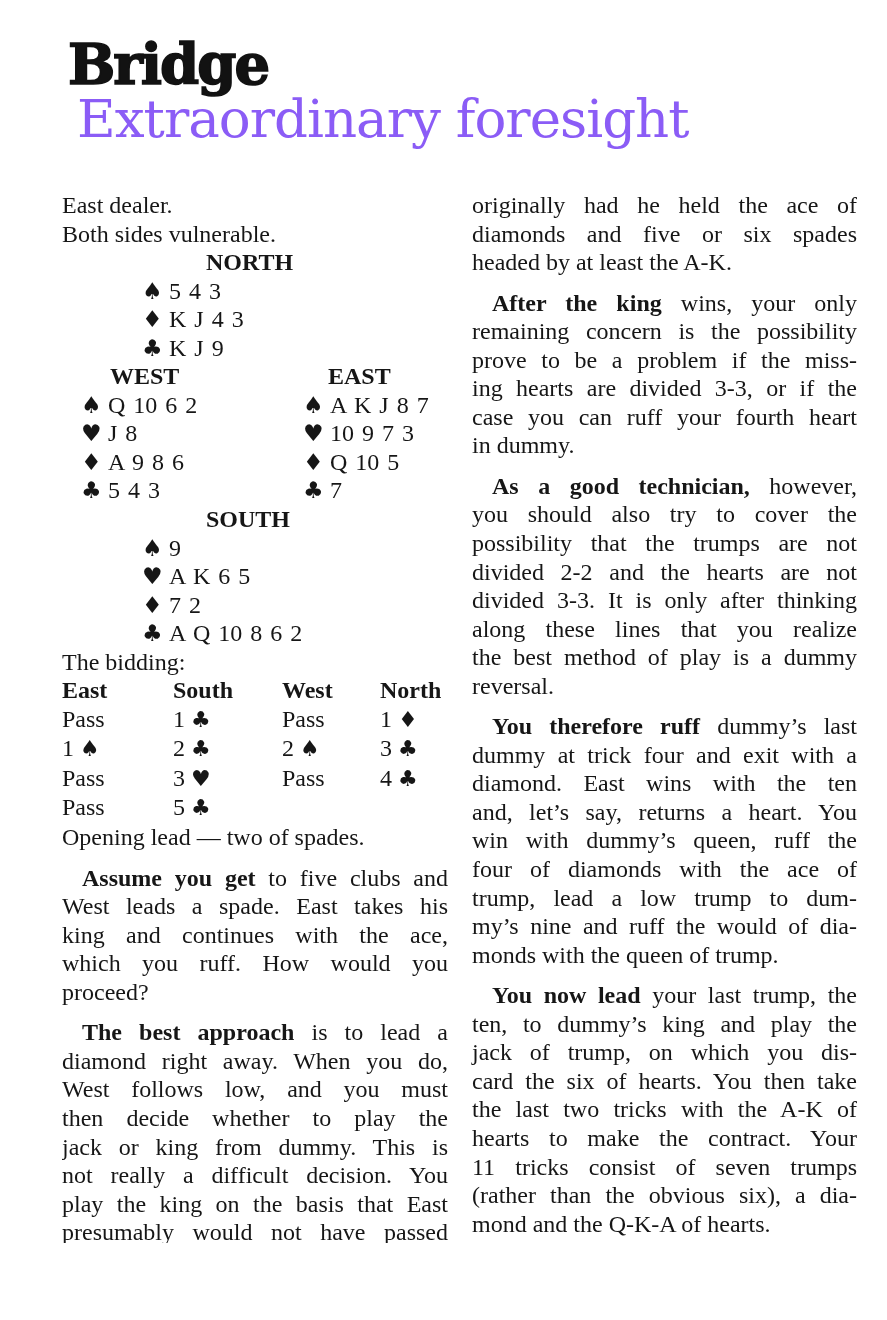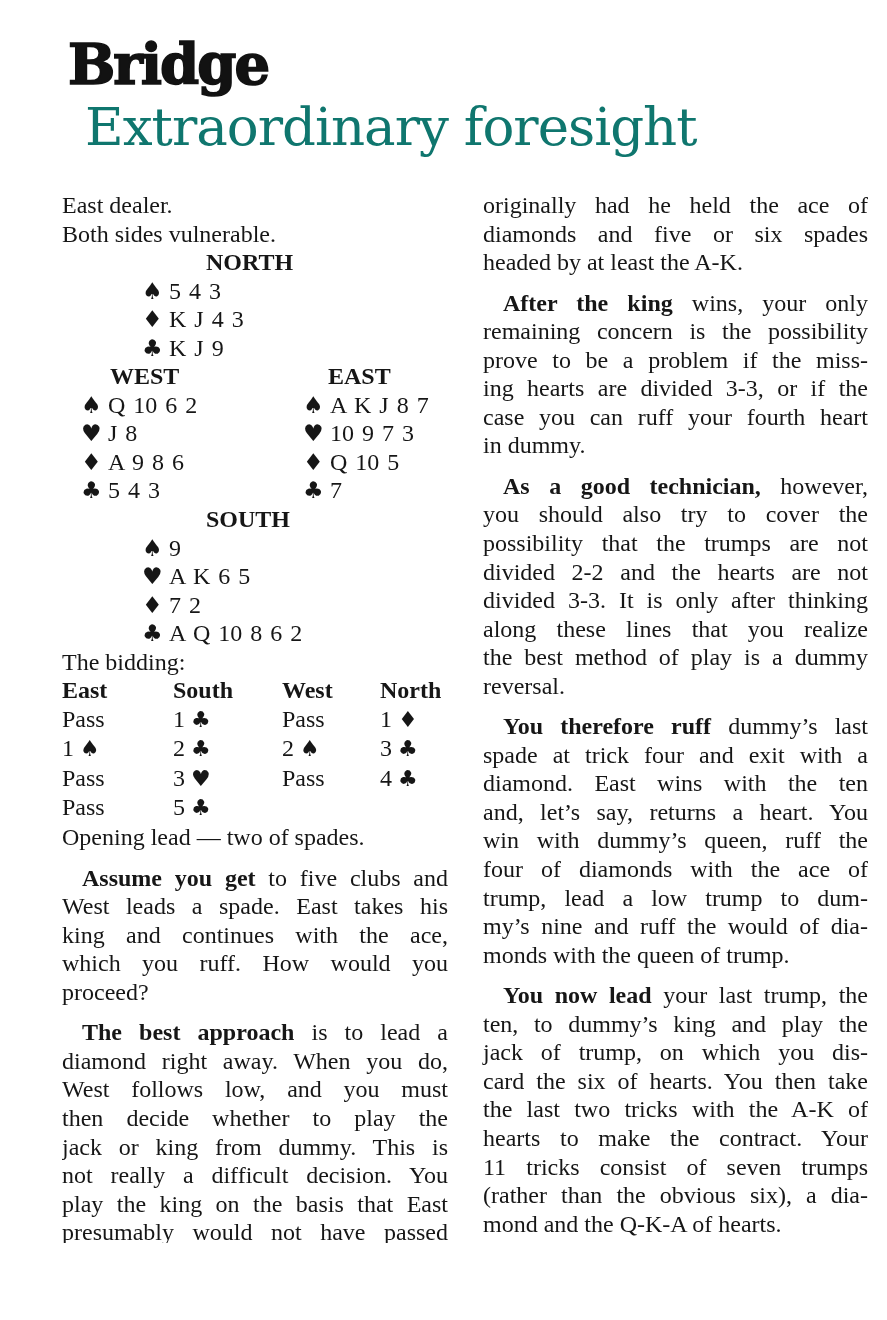--- a/index.html
+++ b/index.html
@@ -8,28 +8,28 @@
     font-family:"Liberation Serif", serif; color:#161616; overflow:hidden;
   }
   
   .mast-title {
     position:absolute; left:60px; top:28px; margin:8px;
     font-family:"DejaVu Serif", serif; font-size:56px; line-height:1;
     font-weight:bold; letter-spacing:-2px; color:#121212;
     -webkit-text-stroke:1.7px #121212;
   }
   .mast-headline {
-    position:absolute; left:77px; top:90px; margin:8px;
+    position:absolute; left:77px; top:90px; margin:0;
     font-family:"DejaVu Serif", serif; font-size:53px; line-height:1.1;
-    font-weight:normal; letter-spacing:-1px; color:#0f766e;
+    font-weight:normal; letter-spacing:-1px; color:#8b5cf6;
   }
   
   .cols {
     position:absolute; left:62px; top:191px; width:806px; height:1052px;
-    overflow:hidden; display:flex; gap:35px;
+    overflow:hidden; display:flex; gap:24px;
     font-size:24px; line-height:28.55px;
   }
   .col-left  { width:386px; flex:0 0 386px; }
   .col-right { width:385px; flex:0 0 385px; }
   .line { white-space:nowrap; }
   
   .hand-label { font-weight:bold; white-space:nowrap; }
   .lbl-north, .lbl-south { margin-left:144px; }
   .lines-north, .lines-south { margin-left:80px; }
   .we-row { display:flex; }
@@ -178,21 +178,21 @@
             <div class="pline">you should also try to cover the</div>
             <div class="pline">possibility that the trumps are not</div>
             <div class="pline">divided 2-2 and the hearts are not</div>
             <div class="pline">divided 3-3. It is only after thinking</div>
             <div class="pline">along these lines that you realize</div>
             <div class="pline">the best method of play is a dummy</div>
             <div class="pline last">reversal.</div>
           </div>
           <div class="para">
             <div class="pline first"><span class="b">You therefore ruff</span> dummy’s last</div>
-            <div class="pline">spade at trick four and exit with a</div>
+            <div class="pline">dummy at trick four and exit with a</div>
             <div class="pline">diamond. East wins with the ten</div>
             <div class="pline">and, let’s say, returns a heart. You</div>
             <div class="pline">win with dummy’s queen, ruff the</div>
             <div class="pline">four of diamonds with the ace of</div>
             <div class="pline">trump, lead a low trump to dum-</div>
             <div class="pline">my’s nine and ruff the would of dia-</div>
             <div class="pline last">monds with the queen of trump.</div>
           </div>
           <div class="para">
             <div class="pline first"><span class="b">You now lead</span> your last trump, the</div>

